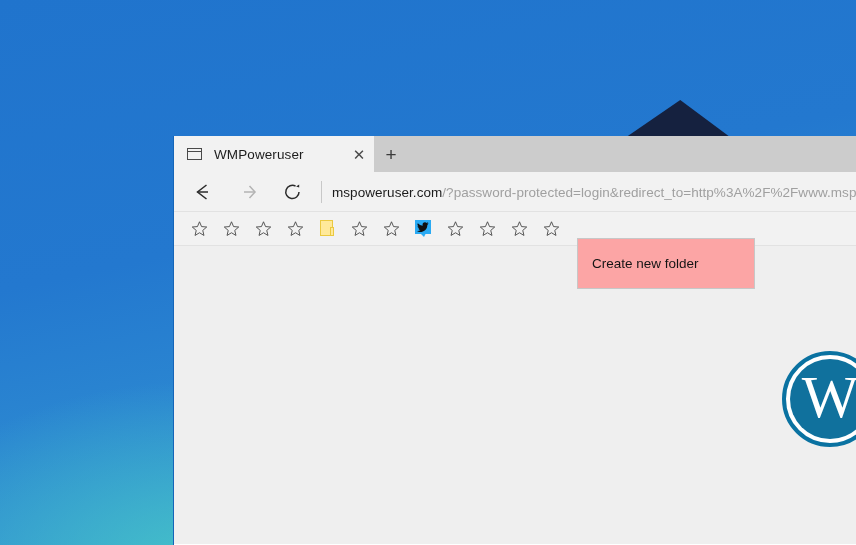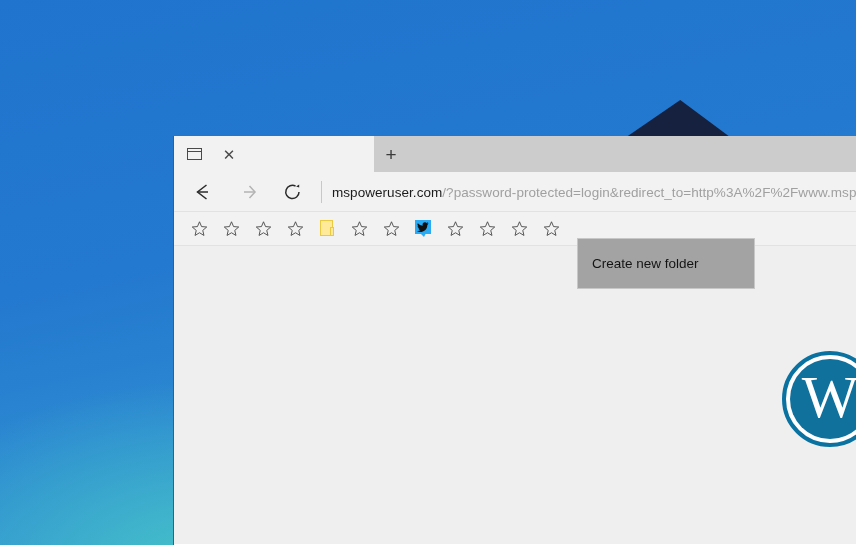--- a/index.html
+++ b/index.html
@@ -266,21 +266,21 @@
     margin-top: -4px;
     font-weight: 400;
   }
 
   
   .ctx-menu {
     position: absolute;
     left: 577px;
     top: 238px;
     width: 178px;
-    background: #a3a3a3;
+    background: #fca5a5;
     border: 1px solid #c7c7c7;
     box-sizing: border-box;
     padding: 9px 0 10px 0;
     z-index: 40;
   }
 
   .ctx-item {
     height: 30px;
     display: flex;
     align-items: center;
@@ -298,20 +298,21 @@
 
   <div id="desktop">
     <div id="hero-peak"></div>
   </div>
 
   <div id="browser-window">
 
     <div class="tab-strip">
       <div class="tab">
         <span class="tab-icon"></span>
+        <span class="tab-title">WMPoweruser</span>
         <span class="tab-close">✕</span>
       </div>
       <div class="new-tab">+</div>
     </div>
 
     <div class="nav-bar">
       <div class="nav-btn">
         <svg width="22" height="22" viewBox="0 0 22 22">
           <path d="M14.5 4 L5.5 11 L14.5 18" fill="none" stroke="#2b2b2b" stroke-width="1.5"></path>
           <path d="M5.5 11 H16" fill="none" stroke="#2b2b2b" stroke-width="1.5"></path>

